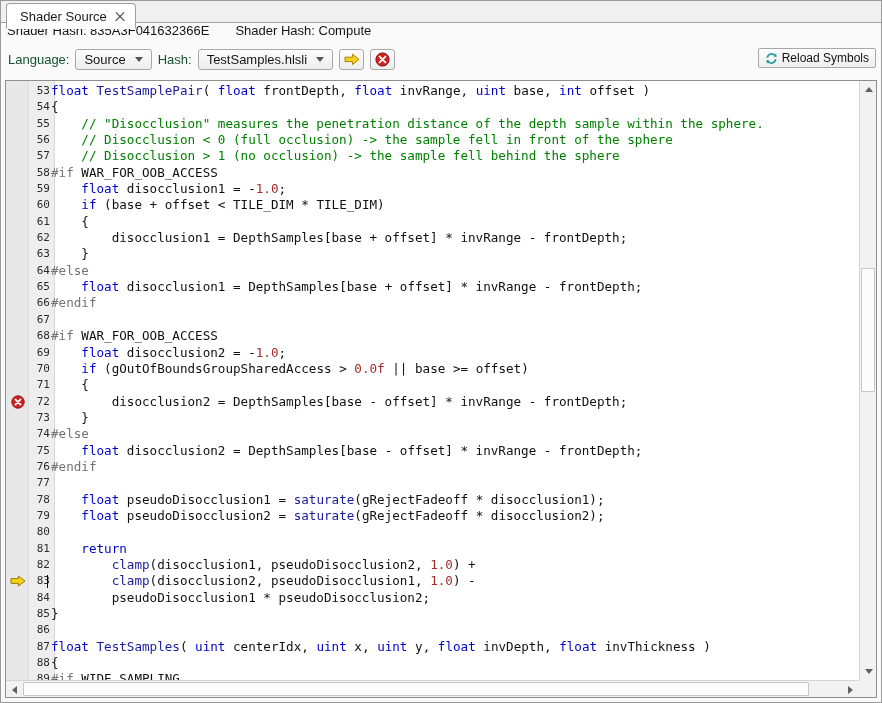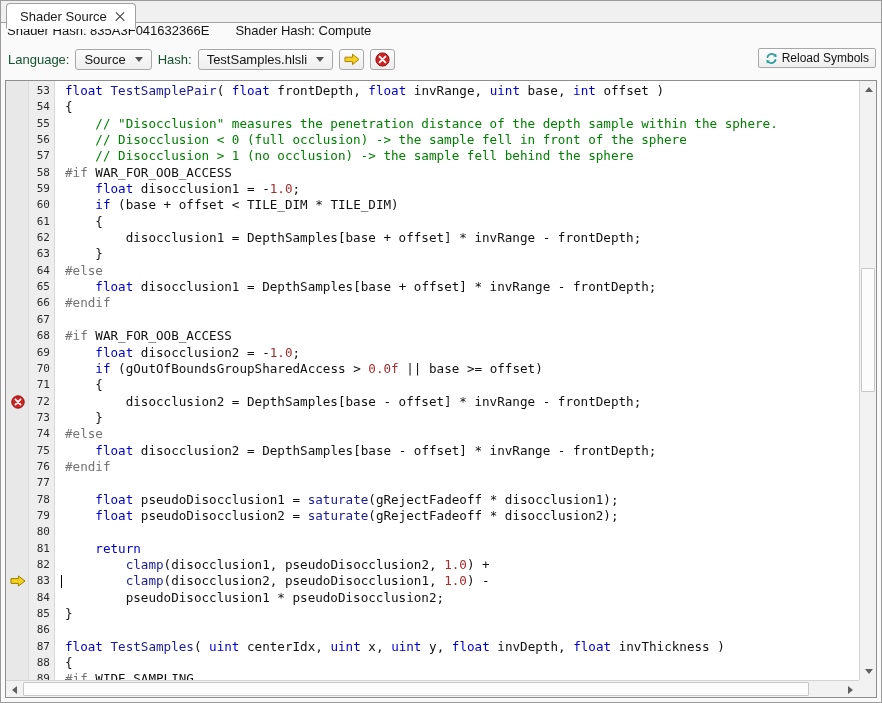--- a/index.html
+++ b/index.html
@@ -209,21 +209,21 @@
     position: absolute;
     left: 0;
     width: 44px;
     text-align: right;
     color: #2b2b2b;
     font-family: "DejaVu Sans Mono", "Liberation Mono", monospace;
     font-size: 11px;
   }
   .ltext {
     position: absolute;
-    left: 59px;
+    left: 45px;
     white-space: pre;
   }
   
   .kw   { color: #0000cc; }
   .cmt  { color: #008000; }
   .num  { color: #a52a2a; }
   .pre  { color: #737373; }
   .fn   { color: #1a1a9a; }
   .pln  { color: #101010; }
 

